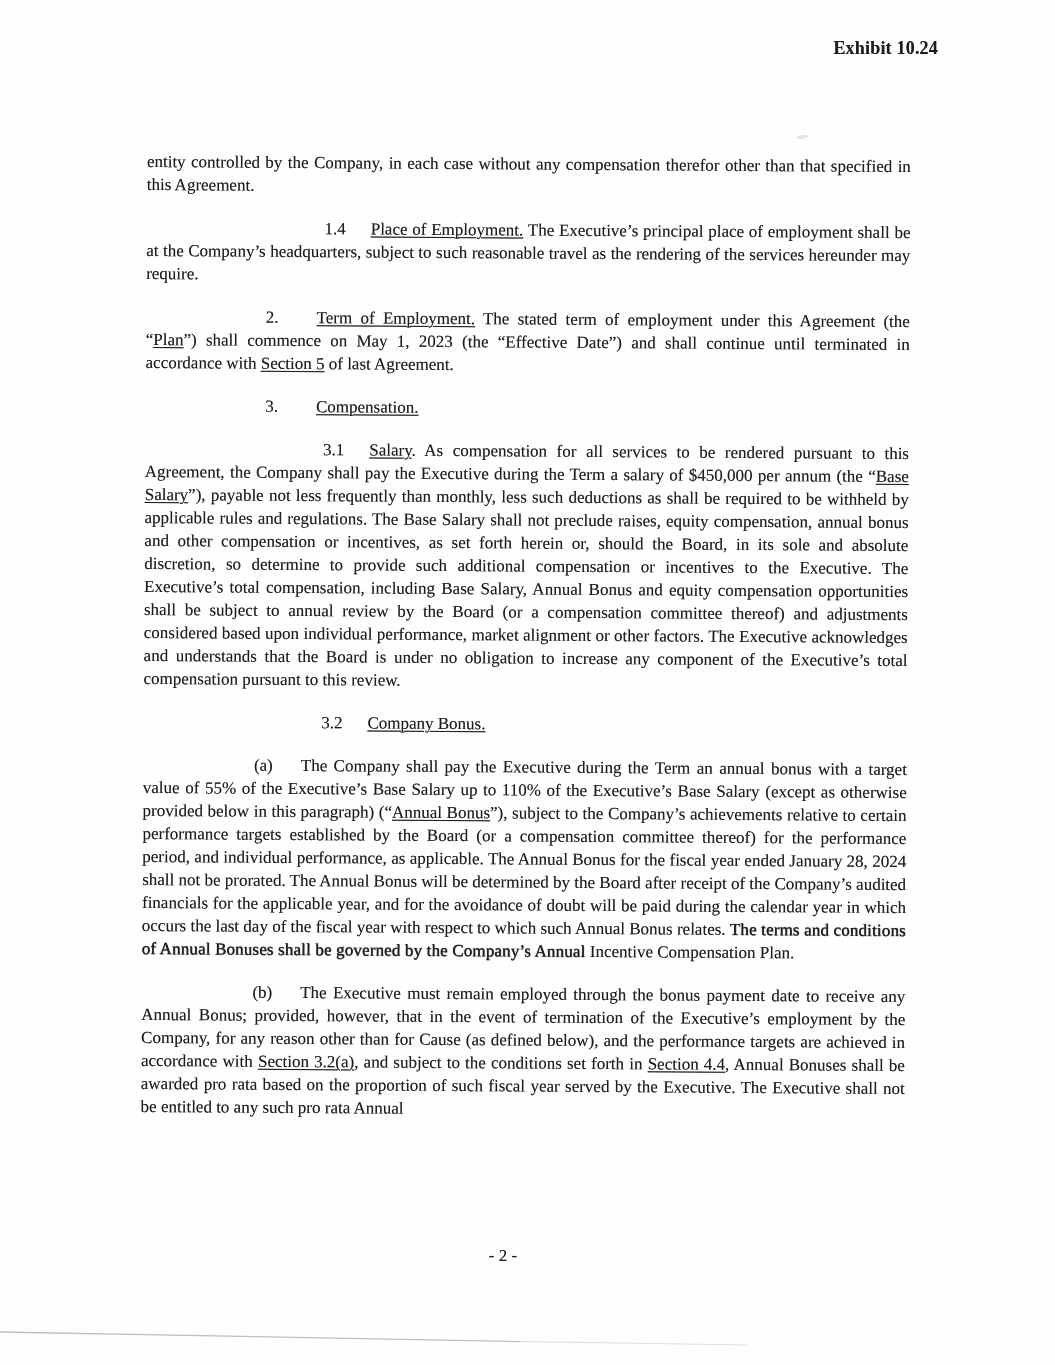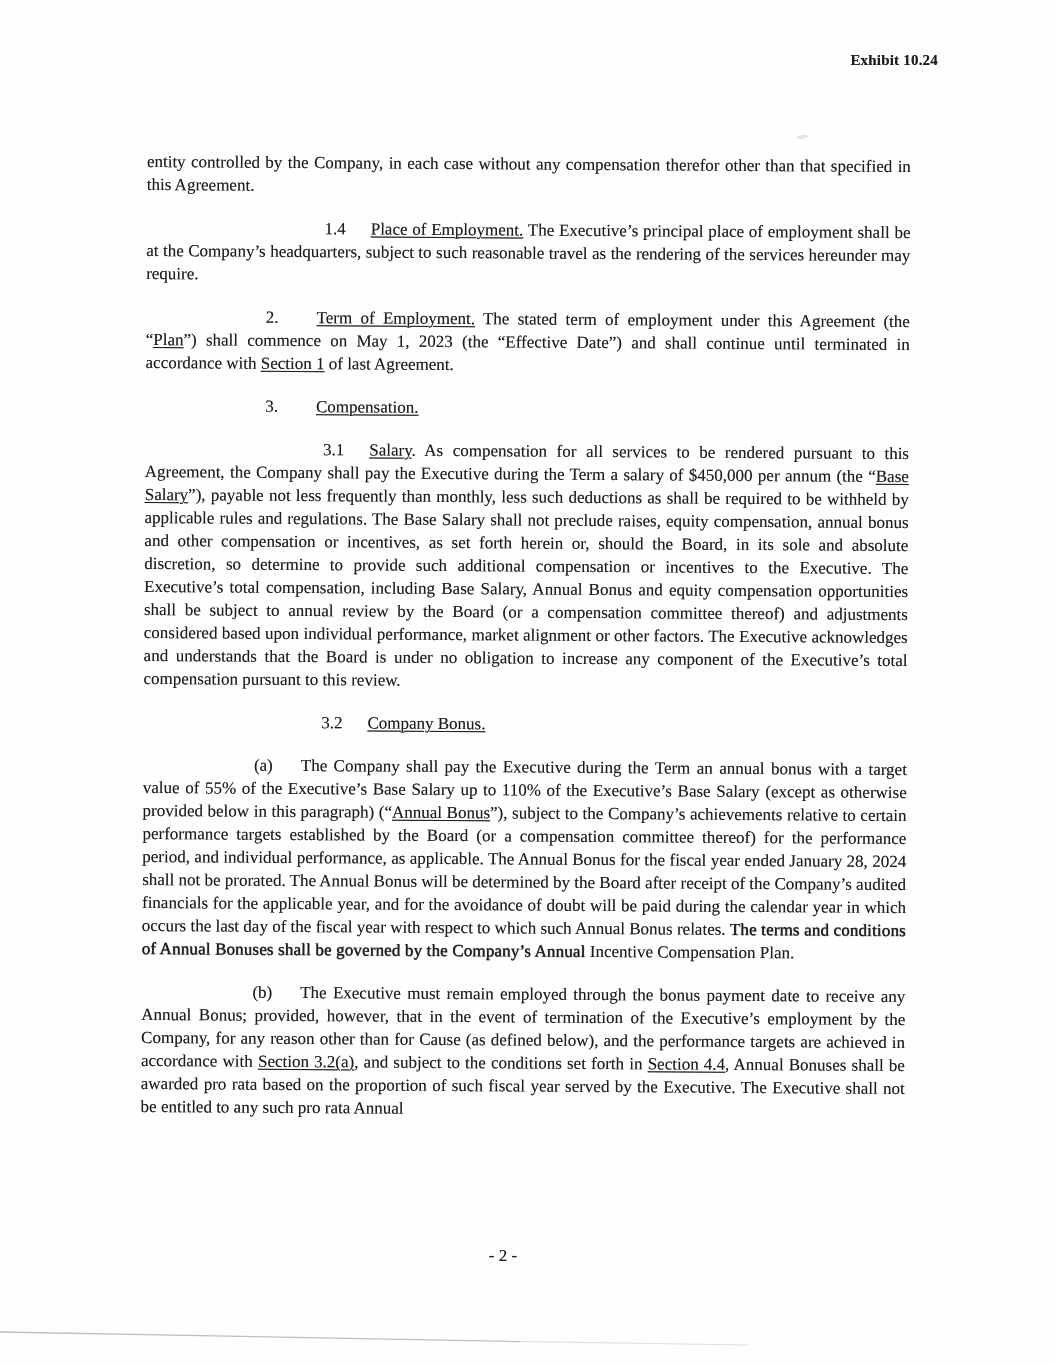--- a/index.html
+++ b/index.html
@@ -11,23 +11,23 @@
     position: relative;
     width: 1055px;
     height: 1365px;
     background: #fefefe;
     overflow: hidden;
     font-family: "Liberation Serif", "DejaVu Serif", serif;
     color: #1d1d1d;
   }
   .exhibit {
     position: absolute;
-    top: 52px;
+    top: 38px;
     right: 117px;
-    font-size: 15px;
+    font-size: 18px;
     font-weight: bold;
     letter-spacing: 0.2px;
     text-shadow: 0 0 0.5px rgba(30,30,30,0.6);
     text-align: right;
   }
   .content {
     position: absolute;
     top: 150px;
     left: 147px;
     width: 764px;
@@ -92,21 +92,21 @@
 
   <div class="exhibit">Exhibit 10.24</div>
 
   <div class="speck"></div>
 
   <div class="content">
     <p class="ind-0"><span>entity controlled by the Company, in each case without any compensation therefor other than that specified in this Agreement.</span></p>
 
     <p class="ind-178"><span class="seg-num">1.4</span><span class="seg-u">Place of Employment.</span><span>  The Executive’s principal place of employment shall be at the Company’s headquarters, subject to such reasonable travel as the rendering of the services hereunder may require.</span></p>
 
-    <p class="ind-120"><span class="seg-num2">2.</span><span class="seg-u">Term of Employment.</span><span> The stated term of employment under this Agreement (the “</span><span class="seg-u">Plan</span><span>”) shall commence on May 1, 2023 (the “Effective Date”) and shall continue until terminated in accordance with </span><span class="seg-u">Section 1</span><span> of last Agreement.</span></p>
+    <p class="ind-120"><span class="seg-num2">2.</span><span class="seg-u">Term of Employment.</span><span> The stated term of employment under this Agreement (the “</span><span class="seg-u">Plan</span><span>”) shall commence on May 1, 2023 (the “Effective Date”) and shall continue until terminated in accordance with </span><span class="seg-u">Section 5</span><span> of last Agreement.</span></p>
 
     <p class="ind-120"><span class="seg-num2">3.</span><span class="seg-u">Compensation.</span></p>
 
     <p class="ind-178"><span class="seg-num">3.1</span><span class="seg-u">Salary</span><span>.  As compensation for all services to be rendered pursuant to this Agreement, the Company shall pay the Executive during the Term a salary of $450,000 per annum (the “</span><span class="seg-u">Base Salary</span><span>”), payable not less frequently than monthly, less such deductions as shall be required to be withheld by applicable rules and regulations.  The Base Salary shall not preclude raises, equity compensation, annual bonus and other compensation or incentives, as set forth herein or, should the Board, in its sole and absolute discretion, so determine to provide such additional compensation or incentives to the Executive. The Executive’s total compensation, including Base Salary, Annual Bonus and equity compensation opportunities shall be subject to annual review by the Board (or a compensation committee thereof) and adjustments considered based upon individual performance, market alignment or other factors. The Executive acknowledges and understands that the Board is under no obligation to increase any component of the Executive’s total compensation pursuant to this review.</span></p>
 
     <p class="ind-178"><span class="seg-num">3.2</span><span class="seg-u">Company Bonus.</span></p>
 
     <p class="ind-111"><span class="seg-num3">(a)</span><span>The Company shall pay the Executive during the Term an annual bonus with a target value of 55% of the Executive’s Base Salary up to 110% of the Executive’s Base Salary (except as otherwise provided below in this paragraph) (“</span><span class="seg-u">Annual Bonus</span><span>”), subject to the Company’s achievements relative to certain performance targets established by the Board (or a compensation committee thereof) for the performance period, and individual performance, as applicable.  The Annual Bonus for the fiscal year ended January 28, 2024 shall not be prorated.  The Annual Bonus will be determined by the Board after receipt of the Company’s audited financials for the applicable year, and for the avoidance of doubt will be paid during the calendar year in which occurs the last day of the fiscal year with respect to which such Annual Bonus relates. </span><span class="seg-f">The terms and conditions of Annual Bonuses shall be governed by the Company’s Annual </span><span>Incentive Compensation Plan.</span></p>
 
     <p class="ind-111"><span class="seg-num3">(b)</span><span>The Executive must remain employed through the bonus payment date to receive any Annual Bonus; </span><span class="seg-i">provided</span><span>, </span><span class="seg-i">however</span><span>, that in the event of termination of the Executive’s employment by the Company, for any reason other than for Cause (as defined below), and the performance targets are achieved in accordance with </span><span class="seg-u">Section 3.2(a)</span><span>, and subject to the conditions set forth in </span><span class="seg-u">Section 4.4</span><span>, Annual Bonuses shall be awarded </span><span class="seg-i">pro rata</span><span> based on the proportion of such fiscal year served by the Executive. The Executive shall not be entitled to any such </span><span class="seg-i">pro rata</span><span> Annual</span></p>

